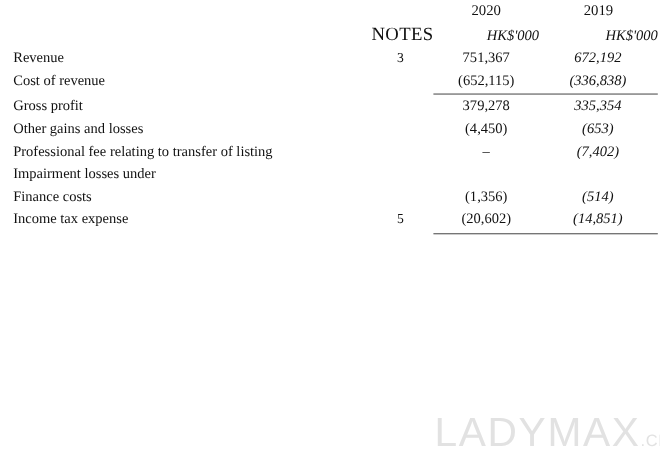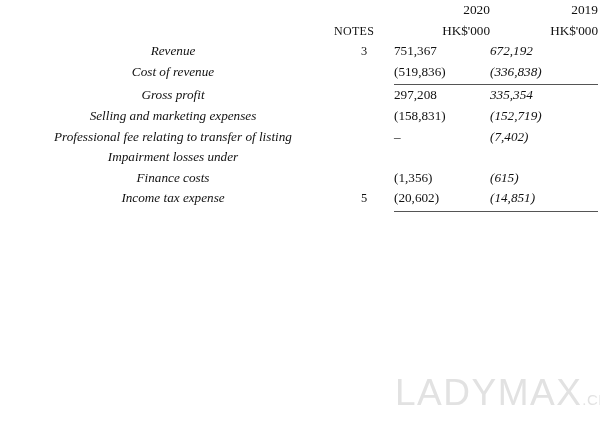--- a/index.html
+++ b/index.html
@@ -60,43 +60,44 @@
     font-weight: normal;
     line-height: 20.6px;
     white-space: nowrap;
   }
 
   col.c-label  { width: 322px; }
   col.c-notes  { width: 60px;  }
   col.c-cur    { width: 96px;  }
   col.c-prev   { width: 108px; }
 
-  .label    { text-align: center;  padding-left: 2px; font-style: italic; }
+  .label    { text-align: left;  padding-left: 2px; }
   .notes    { text-align: center; font-size: 12.4px; }
-  .num      { text-align: left; }
+  .num      { text-align: center; }
   .num.cur  { padding-right: 0px; }
   .num.prev { padding-right: 1px; font-style: italic; }
 
   .bold { font-weight: bold; }
 
   
   .hdr-year {
-    text-align: right;
+    text-align: center;
     font-size: 13.4px;
     line-height: 21px;
   }
   .hdr-unit {
     text-align: right;
+    font-style: italic;
     font-size: 13.2px;
     line-height: 21px;
     margin-top: 20px;
   }
   .hdr-notes {
-    text-align: left;
-    font-size: 12px;
+    text-align: right;
+    font-size: 17px;
     line-height: 21px;
     letter-spacing: 0.3px;
   }
 
   
   tr.spacer td { line-height: 9px; font-size: 1px; }
   tr.spacer-lg td { line-height: 16px; font-size: 1px; }
   tr.spacer-hdr td { line-height: 13px; font-size: 1px; }
 
   
@@ -157,45 +158,45 @@
       <tr>
         <td class="label">Revenue</td>
         <td class="notes">3</td>
         <td class="num cur bold">751,367</td>
         <td class="num prev">672,192</td>
       </tr>
 
       <tr class="ruled">
         <td class="label">Cost of revenue</td>
         <td class="notes"></td>
-        <td class="num cur bold">(519,836)</td>
+        <td class="num cur bold">(652,115)</td>
         <td class="num prev">(336,838)</td>
       </tr>
 
       <tr class="spacer">
         <td></td>
         <td></td>
         <td></td>
         <td></td>
       </tr>
 
       <tr>
         <td class="label">Gross profit</td>
         <td class="notes"></td>
-        <td class="num cur bold">297,208</td>
+        <td class="num cur bold">379,278</td>
         <td class="num prev">335,354</td>
       </tr>
 
-
-      <tr>
-        <td class="label">Selling and marketing expenses</td>
-        <td class="notes"></td>
-        <td class="num cur bold">(158,831)</td>
-        <td class="num prev">(152,719)</td>
-      </tr>
+      <tr>
+        <td class="label">Other gains and losses</td>
+        <td class="notes"></td>
+        <td class="num cur bold">(4,450)</td>
+        <td class="num prev">(653)</td>
+      </tr>
+
 
 
       <tr>
         <td class="label">Professional fee relating to transfer of listing</td>
         <td class="notes"></td>
         <td class="num cur bold">–</td>
         <td class="num prev">(7,402)</td>
       </tr>
 
       <tr>
@@ -203,21 +204,21 @@
         <td class="notes"></td>
         <td class="num cur bold"></td>
         <td class="num prev"></td>
       </tr>
 
 
       <tr>
         <td class="label">Finance costs</td>
         <td class="notes"></td>
         <td class="num cur bold">(1,356)</td>
-        <td class="num prev">(615)</td>
+        <td class="num prev">(514)</td>
       </tr>
 
 
       <tr class="spacer">
         <td></td>
         <td></td>
         <td></td>
         <td></td>
       </tr>
 

